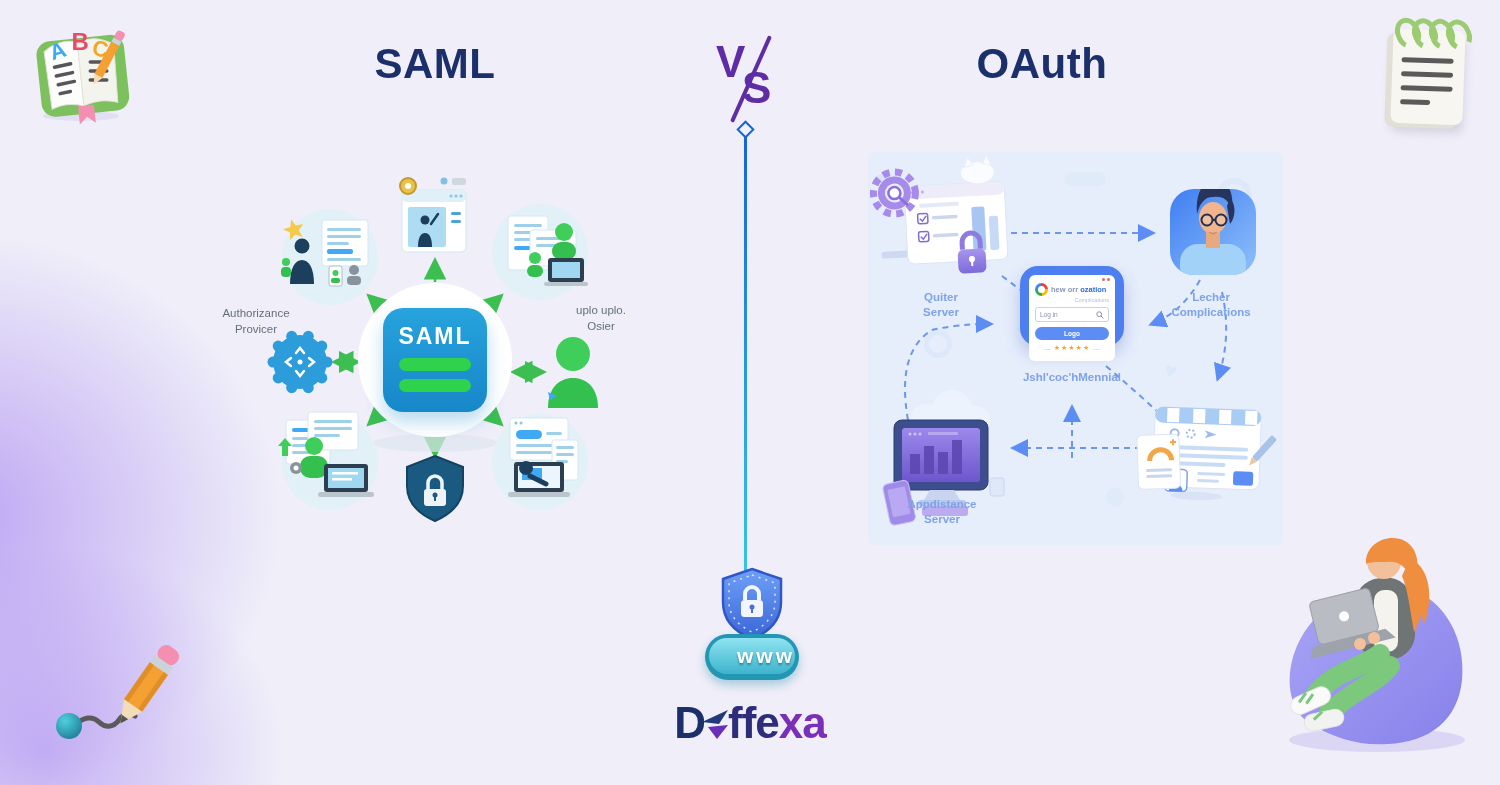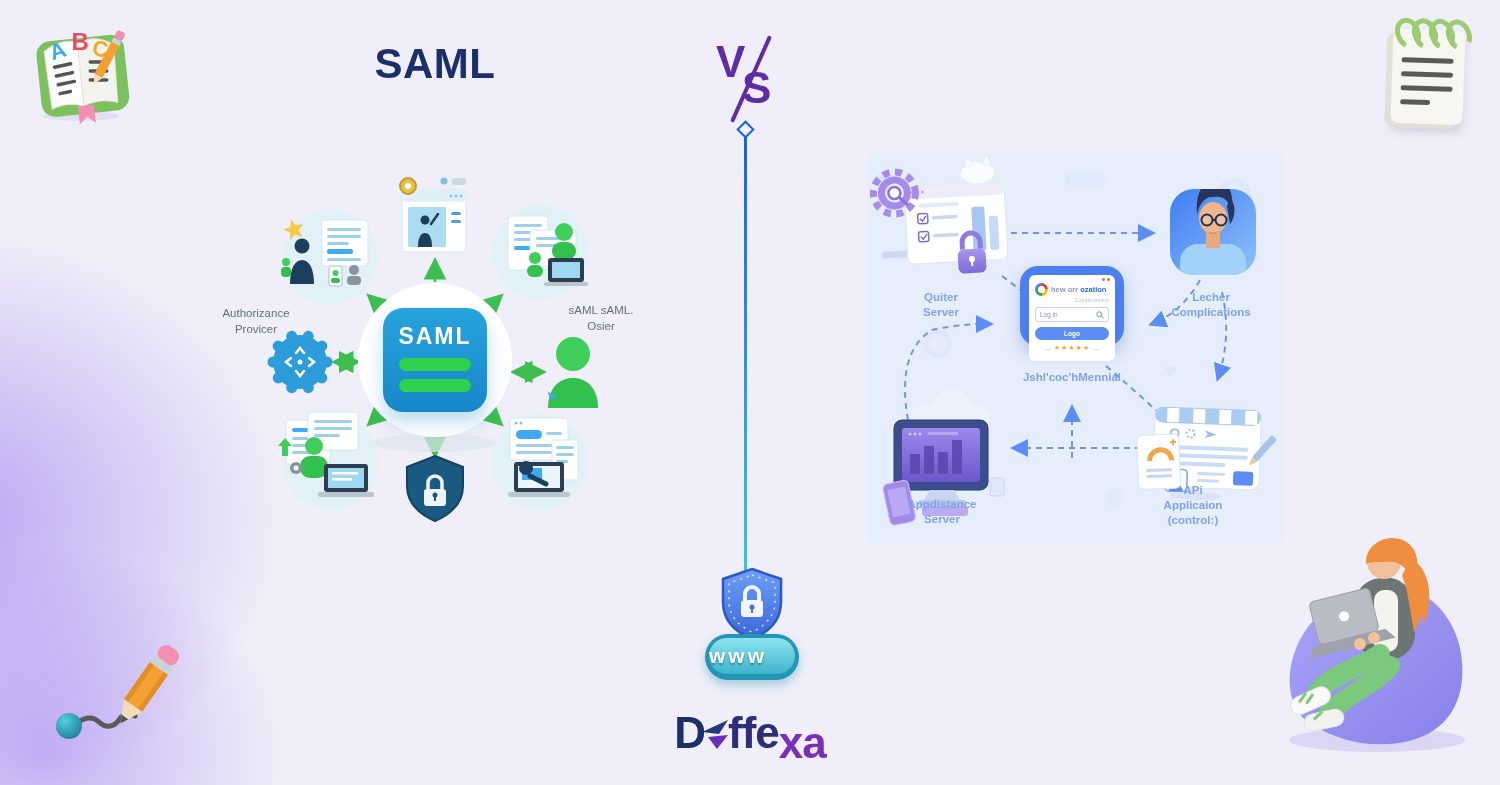--- a/index.html
+++ b/index.html
@@ -15,27 +15,27 @@
   .vs-badge{position:absolute;left:716px;top:36px;width:70px;height:92px;}
   .vs-badge span{position:absolute;font-size:44px;font-weight:900;color:#5e2ca5;line-height:1;}
   .vs-v{left:0;top:4px;}
   .vs-s{left:26px;top:30px;}
   .vs-slash{position:absolute;left:33px;top:-4px;width:4px;height:94px;background:#5e2ca5;border-radius:2px;transform:rotate(24deg);}
   
   .diamond{position:absolute;left:739px;top:123px;width:9px;height:9px;border:2.5px solid #1565d8;background:#eef2fb;transform:rotate(45deg);}
   .divider-line{position:absolute;left:744px;top:136px;width:3px;height:438px;background:linear-gradient(#1565d8,#35c6e8);border-radius:2px;}
   
   .www-pill{position:absolute;left:705px;top:634px;width:94px;height:46px;background:#2396b4;border-radius:24px;padding:0;box-shadow:0 5px 10px rgba(31,138,166,.35);}
-  .www-inner{position:absolute;left:4px;top:4px;right:4px;bottom:6px;background:linear-gradient(#8fe3f0,#3db4cc);border-radius:20px;display:flex;align-items:center;justify-content:flex-start;}
+  .www-inner{position:absolute;left:4px;top:4px;right:4px;bottom:6px;background:linear-gradient(#8fe3f0,#3db4cc);border-radius:20px;display:flex;align-items:center;justify-content:flex-end;}
   .www-inner span{color:#fff;font-weight:900;font-size:21px;letter-spacing:3px;text-shadow:0 2px 2px rgba(0,60,80,.45);}
   
   .brand{position:absolute;left:0;right:0;top:698px;display:flex;justify-content:center;align-items:center;font-weight:900;font-size:44px;letter-spacing:-1px;}
   .brand .d{color:#1b2f6b;}
   .brand .p1{color:#2e2d7a;}
-  .brand .p2{color:#7b2fb8;margin-top:20px;}
+  .brand .p2{color:#7b2fb8;}
   .brand svg{margin:2px -3px 0 -4px;}
   
   .saml-panel{position:absolute;left:230px;top:150px;width:430px;height:420px;}
   .saml-center{position:absolute;left:153px;top:158px;width:104px;height:104px;background:linear-gradient(#27a3dd,#1787c9);border-radius:20px;box-shadow:0 10px 18px rgba(23,135,201,.3);text-align:center;}
   .saml-center .t{color:#fff;font-weight:900;font-size:23px;letter-spacing:2px;margin-top:15px;}
   .saml-center .bar{width:72px;height:13px;border-radius:7px;background:#2fd24c;margin:8px auto 0;}
   .s-label{position:absolute;width:120px;text-align:center;font-size:11.5px;color:#64707a;line-height:1.4;}
   .oauth-panel{position:absolute;left:868px;top:152px;width:415px;height:393px;background:#e6eefb;border-radius:6px;}
   .o-label{position:absolute;width:140px;text-align:center;font-size:11.5px;font-weight:700;color:#7fa3e8;line-height:1.3;}
   .wm{position:absolute;opacity:.5;color:#cdddf5;}
@@ -68,20 +68,21 @@
 <body>
 
 <div class="canvas">
 
   <div class="title" style="left:285px;">SAML</div>
   <div class="vs-badge">
     <span class="vs-v">V</span>
     <i class="vs-slash"></i>
     <span class="vs-s">S</span>
   </div>
+  <div class="title" style="left:892px;">OAuth</div>
 
   <div class="diamond"></div>
   <div class="divider-line"></div>
 
   <svg class="abs" style="left:717px;top:566px;" width="70" height="76" viewBox="0 0 70 76">
     <defs>
       <linearGradient id="cshield" x1="0" y1="0" x2="0" y2="1">
         <stop offset="0" stop-color="#6fa0f7"></stop>
           <stop offset="1" stop-color="#3a66d8"></stop>
       </linearGradient>
@@ -279,21 +280,21 @@
       <div class="bar"></div>
       <div class="bar"></div>
     </div>
 
     
     <div class="s-label" style="left:-34px;top:155px;">
       <div>Authorizance</div>
       <div>Provicer</div>
     </div>
     <div class="s-label" style="left:311px;top:152px;">
-      <div>sAML sAML.</div>
+      <div>uplo uplo.</div>
       <div>Osier</div>
     </div>
   </div>
 
   <div class="oauth-panel">
 
     <span class="wm" style="left:8px;top:12px;font-size:28px;transform:rotate(-14deg);">♥</span>
     <span class="wm" style="left:296px;top:206px;font-size:22px;transform:rotate(12deg);opacity:.35;">♥</span>
     <i class="abs wm-donut" style="left:348px;top:26px;width:24px;height:24px;"></i>
     <i class="abs wm-donut" style="left:56px;top:178px;width:18px;height:18px;border-width:5px;"></i>
@@ -489,25 +490,20 @@
     </div>
     <div class="o-label" style="left:273px;top:138px;">
       <div>Lecher</div>
       <div>Complications</div>
     </div>
     <div class="o-label" style="left:134px;top:218px;">Jshl'coc'hMennial</div>
     <div class="o-label" style="left:4px;top:345px;">
       <div>Appdistance</div>
       <div>Server</div>
     </div>
-    <div class="o-label" style="left:255px;top:331px;">
-      <div>APi</div>
-      <div>Applicaion</div>
-      <div>(control:)</div>
-    </div>
   </div>
 
   <svg class="abs" style="left:22px;top:8px;" width="118" height="118" viewBox="0 0 118 118">
     <ellipse cx="59" cy="108" rx="38" ry="5" fill="#d8d4ee" opacity=".6"></ellipse>
     <g transform="rotate(-6 59 60)">
       <rect x="16" y="30" width="88" height="76" rx="14" fill="#7cc15e"></rect>
       <path d="M24,40 Q41,28 58,34 L58,98 Q40,92 26,98 Z" fill="#fdfdfb" stroke="#e3e3da"></path>
       <path d="M94,40 Q77,28 58,34 L58,98 Q76,92 92,98 Z" fill="#f4f4ee" stroke="#e3e3da"></path>
       <g fill="#55565a" transform="rotate(-6 40 66)">
         <rect x="32" y="54" width="20" height="3.5" rx="1.75"></rect>

